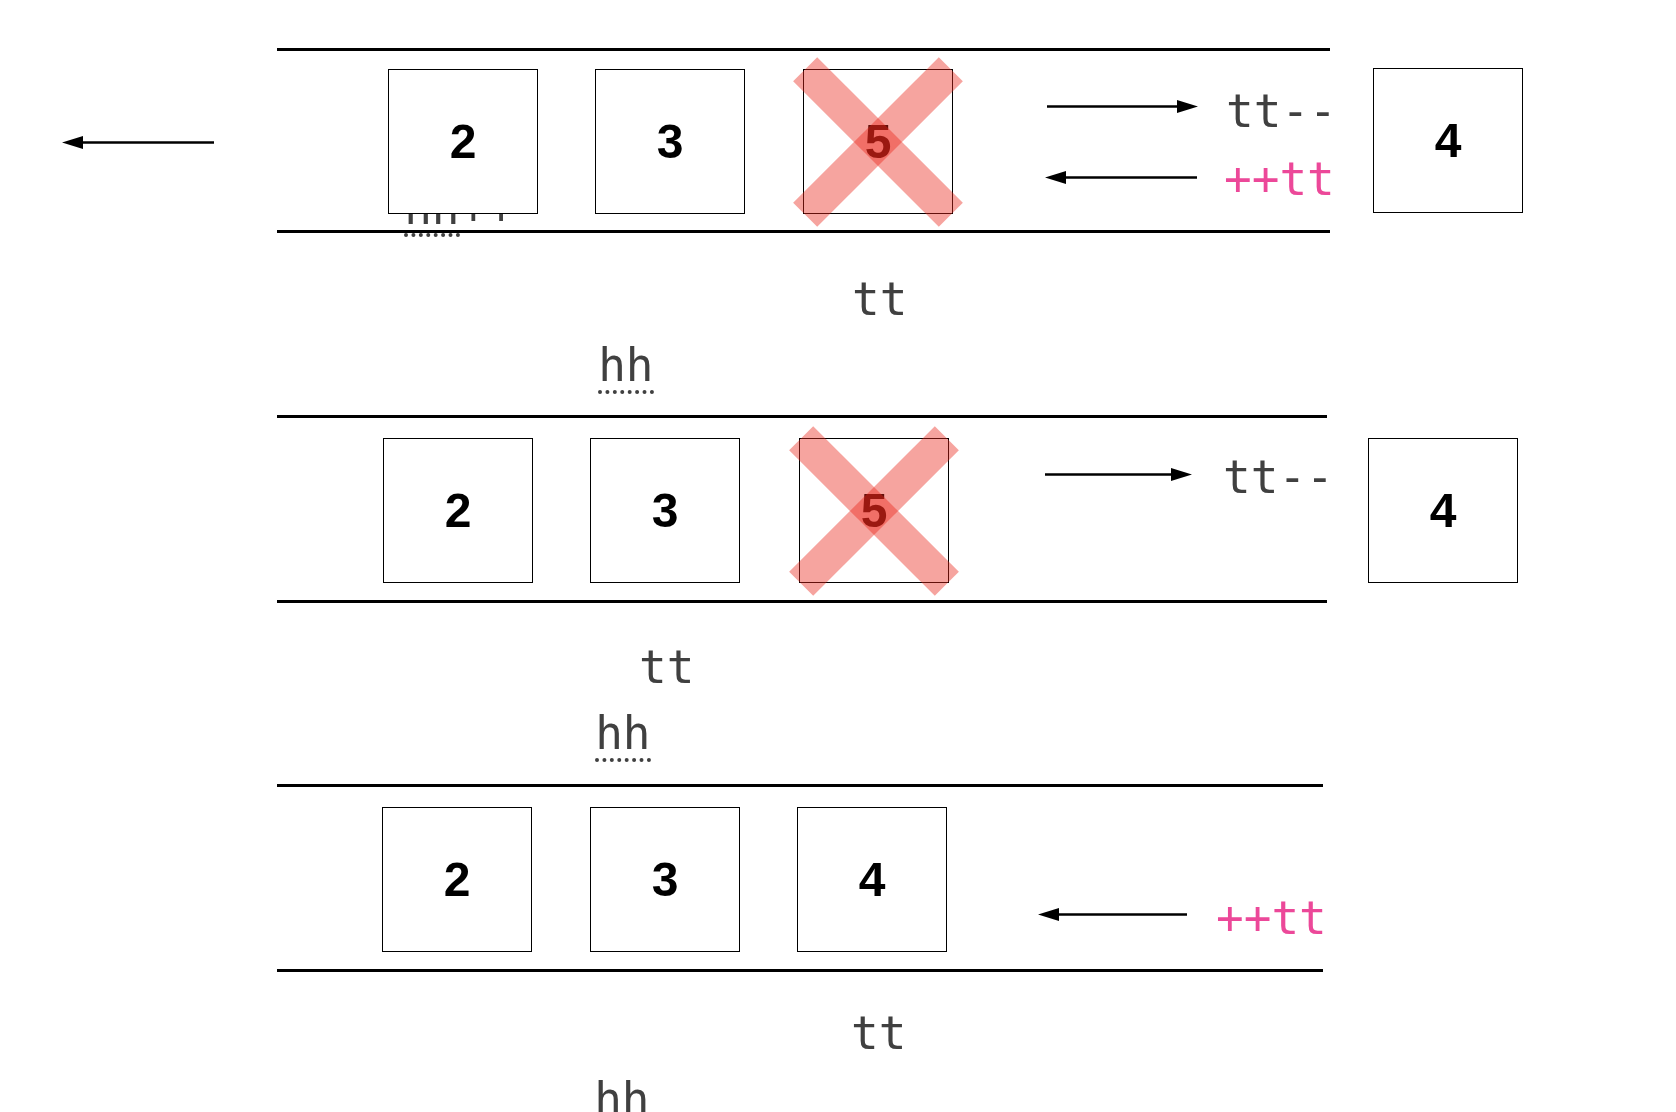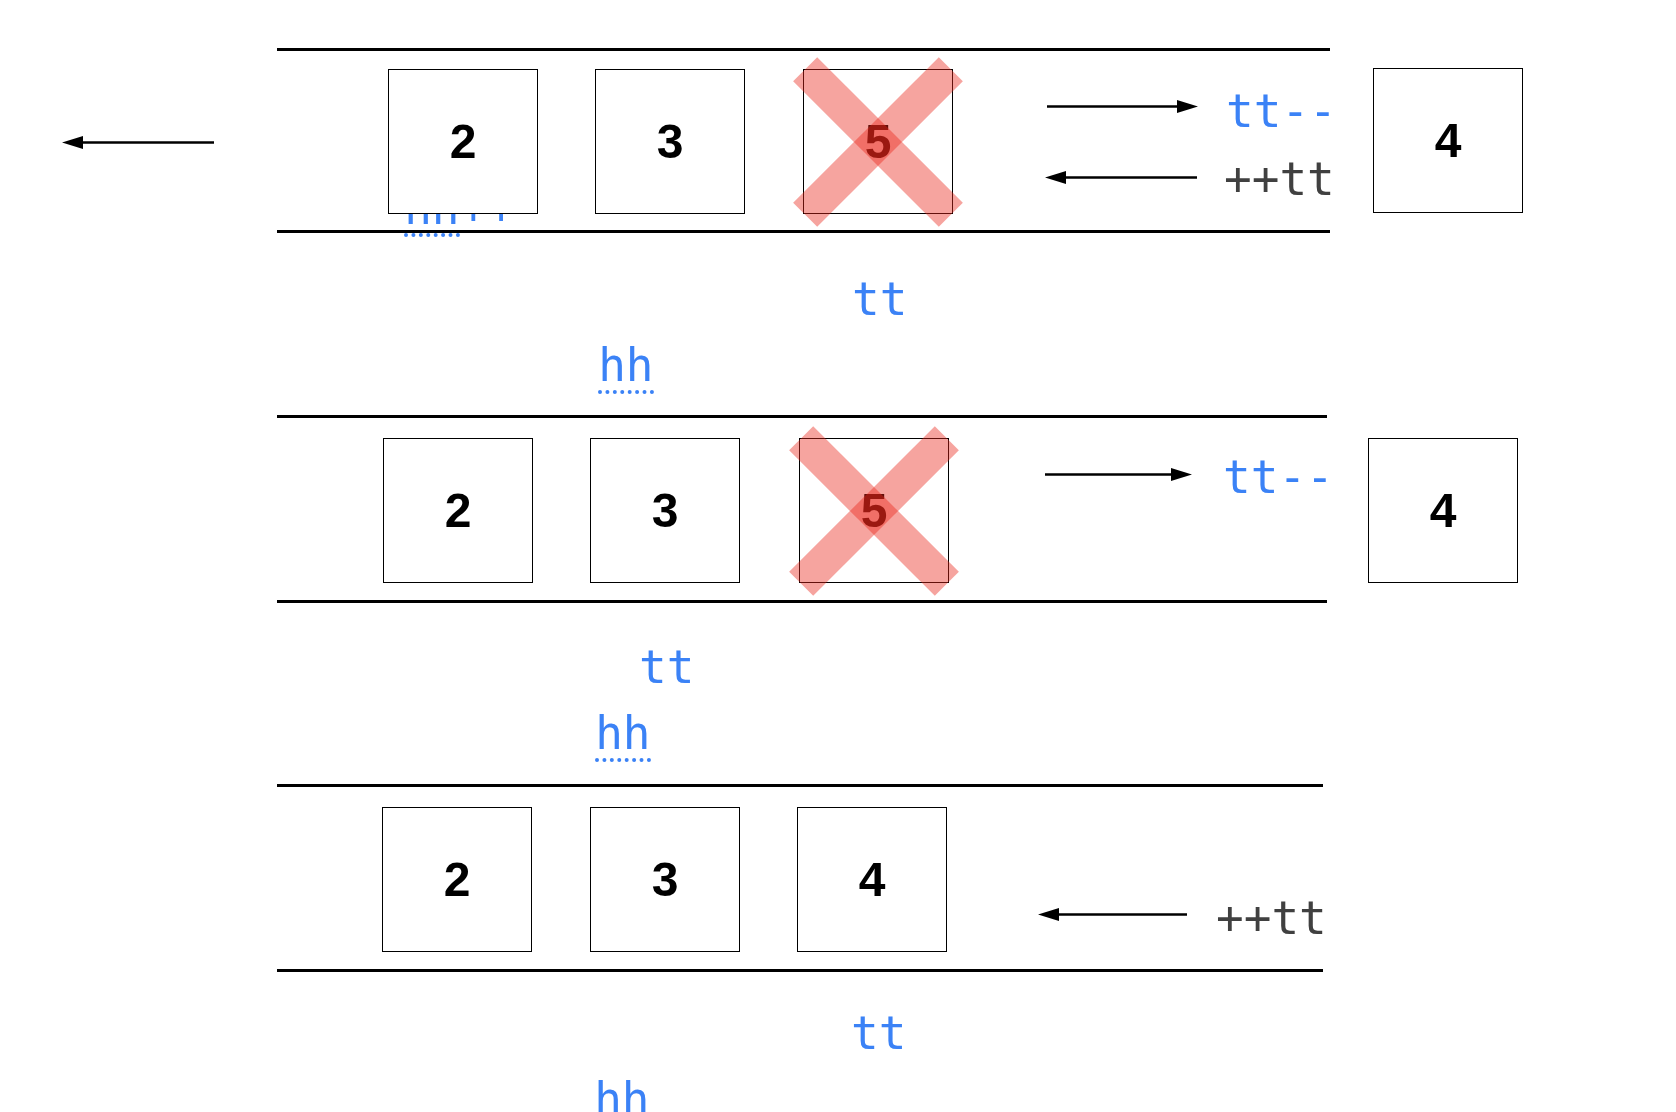--- a/index.html
+++ b/index.html
@@ -40,22 +40,22 @@
   }
   .xbar.nw-se { transform: translate(-50%,-50%) rotate(45deg); }
   .xbar.ne-sw { transform: translate(-50%,-50%) rotate(-45deg); }
   .mono {
     position: absolute;
     font-family: "DejaVu Sans Mono", monospace;
     font-size: 46px;
     line-height: 1;
     white-space: pre;
   }
-  .red   { color: #3b82f6; }
-  .green { color: #404040; }
+  .red   { color: #404040; }
+  .green { color: #ec4899; }
   .dotted-u { display: inline-block; border-bottom: 4px dotted currentColor; padding-bottom: 2px; margin-top: 20px; }
   .arrow { position: absolute; display: block; }
   .arrow line    { stroke: #000; stroke-width: 2.5; }
   .arrow polygon { fill: #000; }
 </style>
 </head>
 <body>
 
 <div class="canvas">
 

